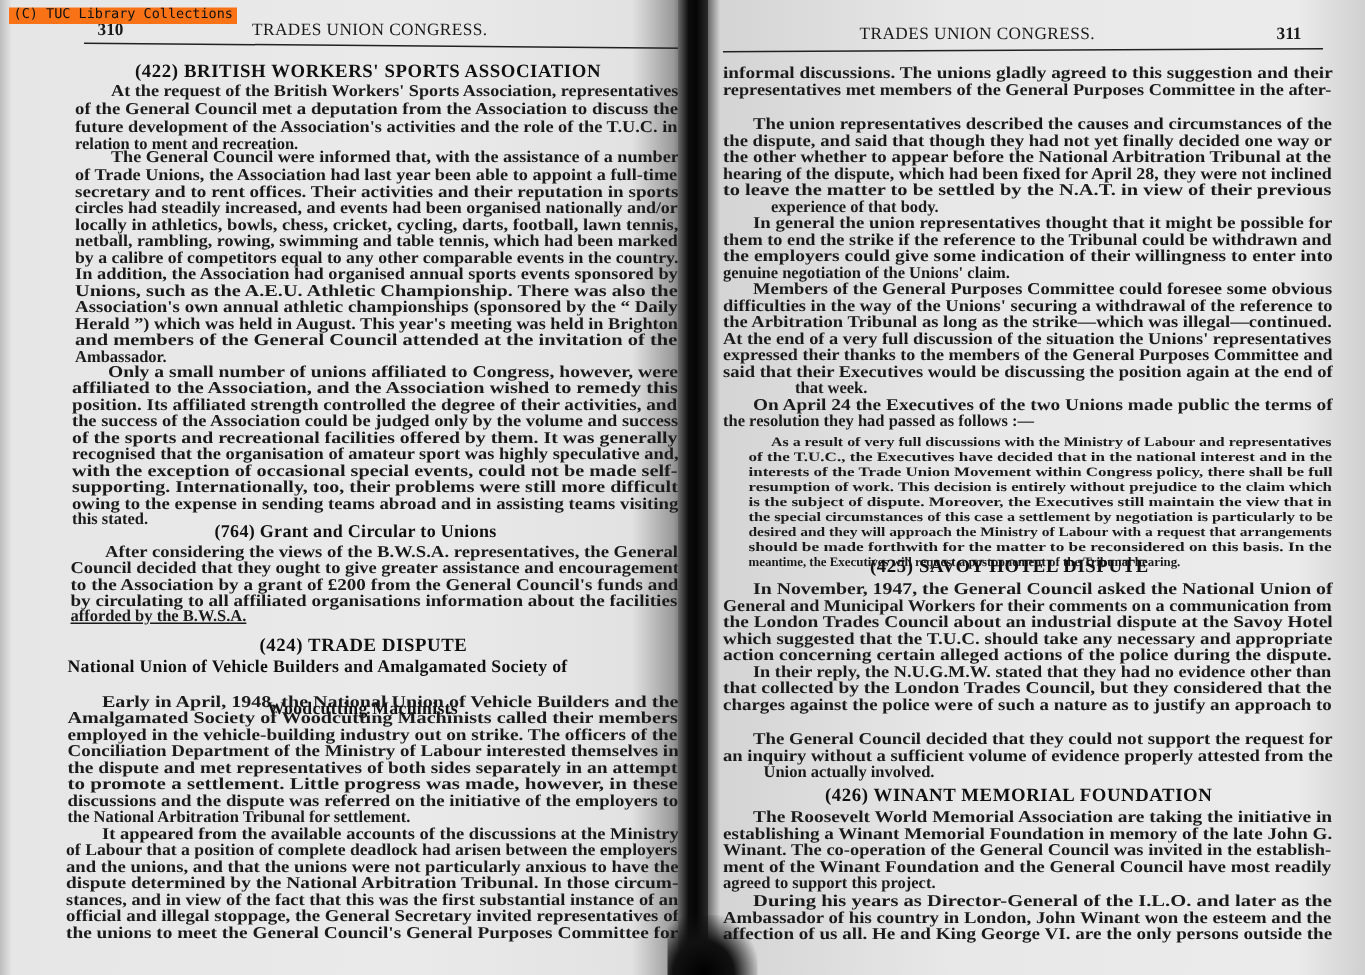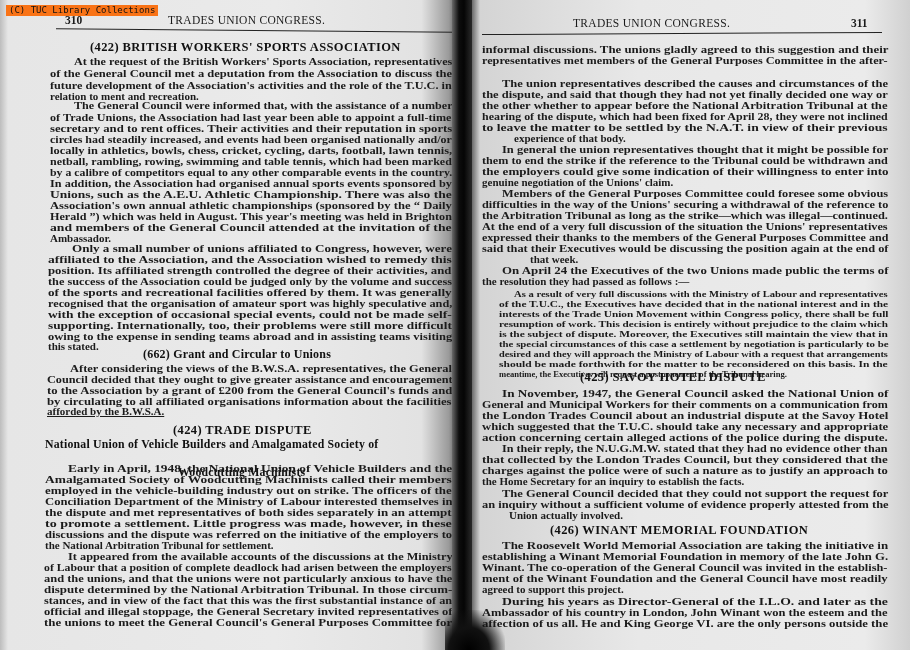--- a/index.html
+++ b/index.html
@@ -60,21 +60,21 @@
   <div class="line" style="left: 48px; top: 253px; transform: scaleX(1.228);">affiliated to the Association, and the Association wished to remedy this</div>
   <div class="line" style="left: 48px; top: 264px; transform: scaleX(1.161);">position.  Its affiliated strength controlled the degree of their activities, and</div>
   <div class="line" style="left: 48px; top: 275px; transform: scaleX(1.116);">the success of the Association could be judged only by the volume and success</div>
   <div class="line" style="left: 48px; top: 286px; transform: scaleX(1.199);">of the sports and recreational facilities offered by them.  It was generally</div>
   <div class="line" style="left: 48px; top: 297px; transform: scaleX(1.116);">recognised that the organisation of amateur sport was highly speculative and,</div>
   <div class="line" style="left: 48px; top: 308px; transform: scaleX(1.228);">with the exception of occasional special events, could not be made self-</div>
   <div class="line" style="left: 48px; top: 319px; transform: scaleX(1.21);">supporting.  Internationally, too, their problems were still more difficult</div>
   <div class="line" style="left: 48px; top: 330px; transform: scaleX(1.135);">owing to the expense in sending teams abroad and in assisting teams visiting</div>
   <div class="line" style="left:48px; top:340px;">this stated.</div>
 
-  <div class="head" style="left:143px; top:347px; font-size:12px; letter-spacing:0.2px;">(662)  Grant and Circular to Unions</div>
+  <div class="head" style="left:143px; top:347px; font-size:12px; letter-spacing:0.2px;">(764)  Grant and Circular to Unions</div>
   <div class="line" style="left: 70px; top: 362px; transform: scaleX(1.134);">After considering the views of the B.W.S.A. representatives, the General</div>
   <div class="line" style="left: 47px; top: 373px; transform: scaleX(1.113);">Council decided that they ought to give greater assistance and encouragement</div>
   <div class="line" style="left: 47px; top: 384px; transform: scaleX(1.157);">to the Association by a grant of £200 from the General Council's funds and</div>
   <div class="line" style="left: 47px; top: 395px; transform: scaleX(1.157);">by circulating to all affiliated organisations information about the facilities</div>
   <div class="line" style="left:47px; top:405px;text-decoration:underline;">afforded by the B.W.S.A.</div>
 
   <div class="head" style="left:173px; top:423px;">(424)  TRADE DISPUTE</div>
   <div class="head" style="left:45px; top:437px; font-size:11.8px; letter-spacing:0.2px;">National Union of Vehicle Builders and Amalgamated Society of</div>
   <div class="head" style="left:178px; top:449px; font-size:11.8px; letter-spacing:0.2px;margin-top:16px;">Woodcutting Machinists</div>
 
@@ -142,21 +142,20 @@
   <div class="head" style="left:122px; top:370px; top:370px;">(425)  SAVOY HOTEL DISPUTE</div>
   <div class="line" style="left: 44px; top: 387px; transform: scaleX(1.199);">In November, 1947, the General Council asked the National Union of</div>
   <div class="line" style="left: 24px; top: 398px; transform: scaleX(1.1);">General and Municipal Workers for their comments on a communication from</div>
   <div class="line" style="left: 24px; top: 409px; transform: scaleX(1.173);">the London Trades Council about an industrial dispute at the Savoy Hotel</div>
   <div class="line" style="left: 24px; top: 420px; transform: scaleX(1.153);">which suggested that the T.U.C. should take any necessary and appropriate</div>
   <div class="line" style="left: 24px; top: 431px; transform: scaleX(1.187);">action concerning certain alleged actions of the police during the dispute.</div>
 
   <div class="line" style="left: 44px; top: 442px; transform: scaleX(1.106);">In their reply, the N.U.G.M.W. stated that they had no evidence other than</div>
   <div class="line" style="left: 24px; top: 453px; transform: scaleX(1.177);">that collected by the London Trades Council, but they considered that the</div>
   <div class="line" style="left: 24px; top: 464px; transform: scaleX(1.147);">charges against the police were of such a nature as to justify an approach to</div>
-  <div class="line" style="left:24px; top:475px;">the Home Secretary for an inquiry to establish the facts.</div>
 
   <div class="line" style="left: 44px; top: 487px; transform: scaleX(1.139);">The General Council decided that they could not support the request for</div>
   <div class="line" style="left: 24px; top: 498px; transform: scaleX(1.128);">an inquiry without a sufficient volume of evidence properly attested from the</div>
   <div class="line" style="left:24px; top:509px;margin-left:27px;">Union actually involved.</div>
 
   <div class="head" style="left:92px; top:523px;">(426)  WINANT MEMORIAL FOUNDATION</div>
   <div class="line" style="left: 44px; top: 539px; transform: scaleX(1.177);">The Roosevelt World Memorial Association are taking the initiative in</div>
   <div class="line" style="left: 24px; top: 550px; transform: scaleX(1.157);">establishing a Winant Memorial Foundation in memory of the late John G.</div>
   <div class="line" style="left: 24px; top: 561px; transform: scaleX(1.118);">Winant.  The co-operation of the General Council was invited in the establish-</div>
   <div class="line" style="left: 24px; top: 572px; transform: scaleX(1.153);">ment of the Winant Foundation and the General Council have most readily</div>

